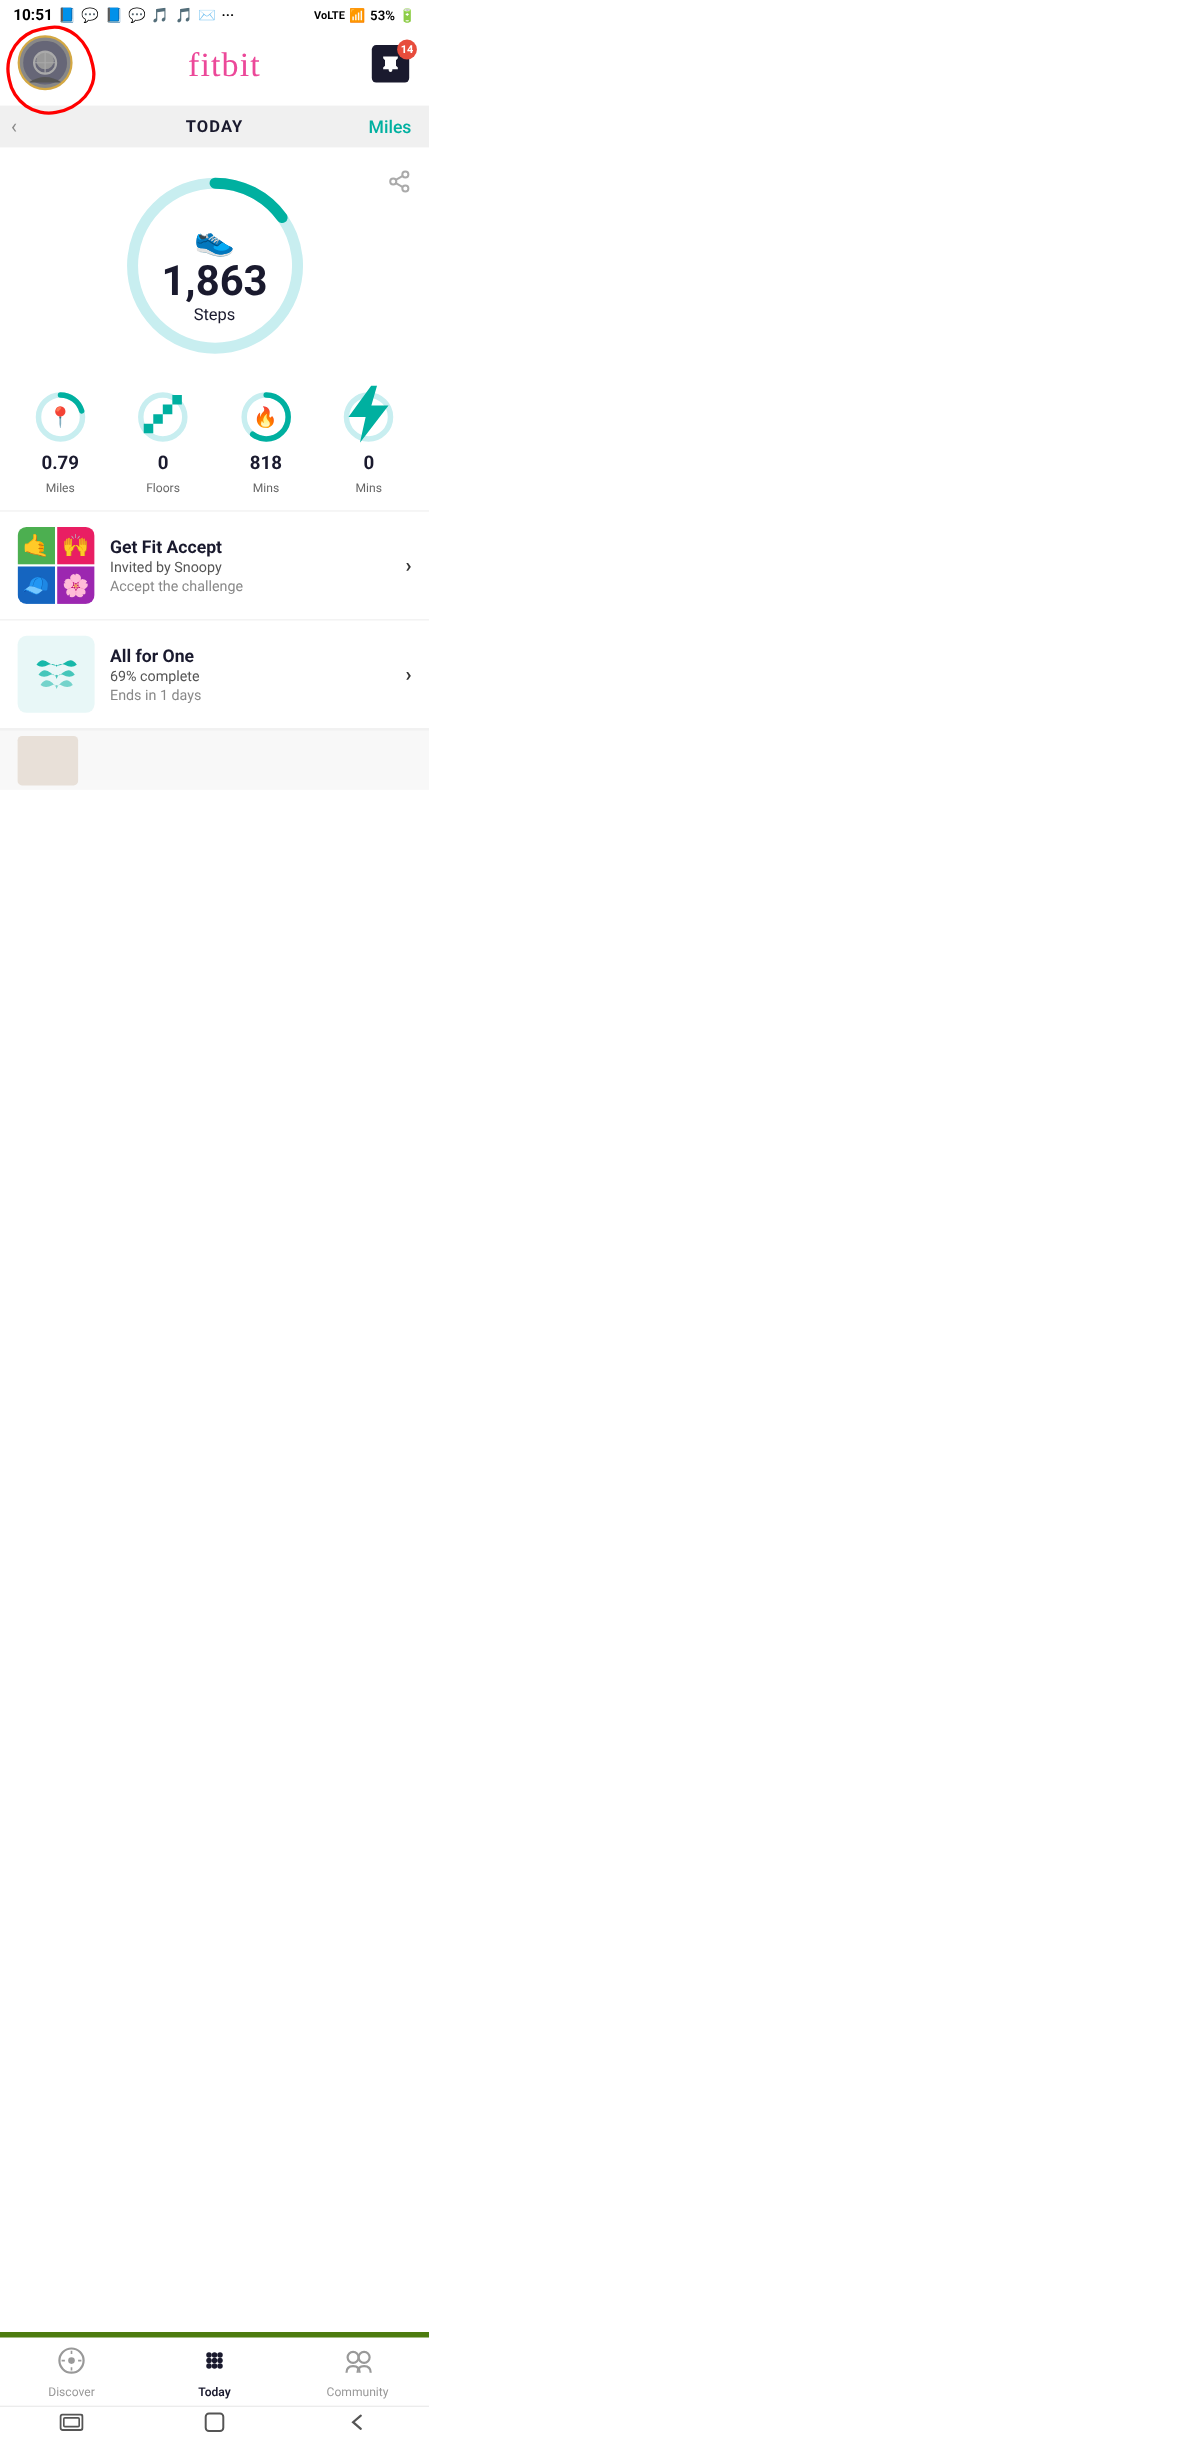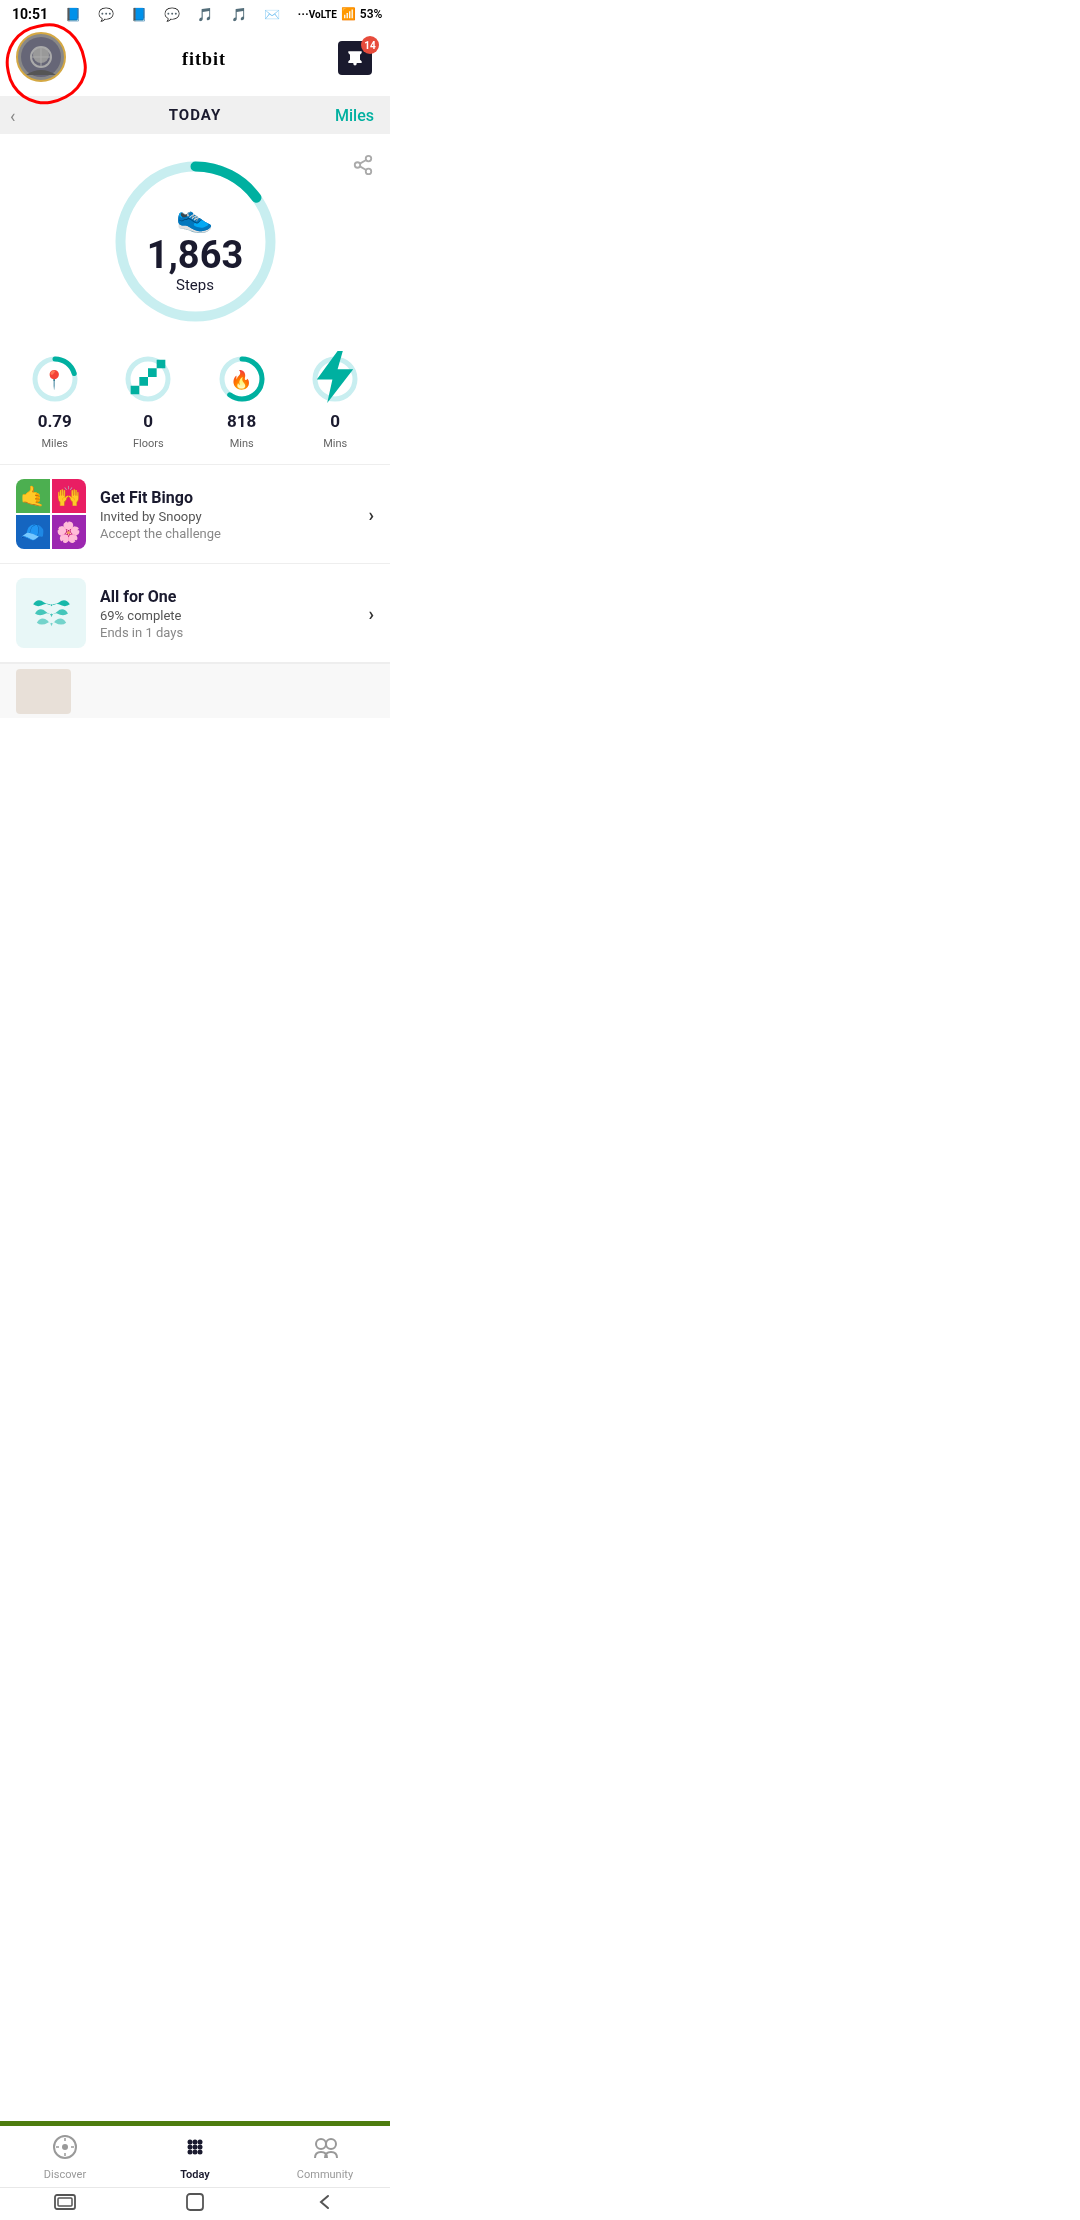--- a/index.html
+++ b/index.html
@@ -17,21 +17,21 @@
     
     .status-bar {
       background: #fff;
       display: flex;
       justify-content: space-between;
       align-items: center;
       padding: 6px 12px 4px;
       font-size: 13px;
       font-weight: 600;
     }
-    .status-left { display: flex; align-items: center; gap: 17px; }
+    .status-left { display: flex; align-items: center; gap: 5px; }
     .status-right { display: flex; align-items: center; gap: 4px; font-size: 12px; }
     .status-time { font-size: 14px; font-weight: 700; }
     .status-icon { font-size: 13px; }
 
     
     .header {
       background: #fff;
       display: flex;
       align-items: center;
       justify-content: space-between;
@@ -64,23 +64,23 @@
       width: 80px;
       height: 80px;
       border: 3px solid red;
       border-radius: 50% 45% 55% 50% / 50% 55% 45% 50%;
       transform: rotate(-10deg);
       pointer-events: none;
       z-index: 10;
     }
 
     .header-title {
-      font-size: 18px;
-      font-weight: 700;
-      color: #000000;
+      font-size: 31px;
+      font-weight: 400;
+      color: #ec4899;
       letter-spacing: 1px;
       font-family: Georgia, serif;
     }
     .header-notification {
       position: relative;
       width: 36px;
       height: 36px;
     }
     .notif-icon {
       width: 34px;
@@ -504,21 +504,21 @@
 <div class="challenges-section">
 
   <div class="challenge-card">
     <div class="challenge-img">
       <div class="challenge-img-cell green">🤙</div>
       <div class="challenge-img-cell pink">🙌</div>
       <div class="challenge-img-cell blue">🧢</div>
       <div class="challenge-img-cell purple">🌸</div>
     </div>
     <div class="challenge-info">
-      <div class="challenge-title">Get Fit Bingo</div>
+      <div class="challenge-title">Get Fit Accept</div>
       <div class="challenge-sub">Invited by Snoopy</div>
       <div class="challenge-action">Accept the challenge</div>
     </div>
     <span class="challenge-chevron">›</span>
   </div>
 
   <div class="challenge-card">
     <div class="challenge-logo">
       <div class="mustache-icon">
         <svg width="55" height="55" viewBox="0 0 60 60">

